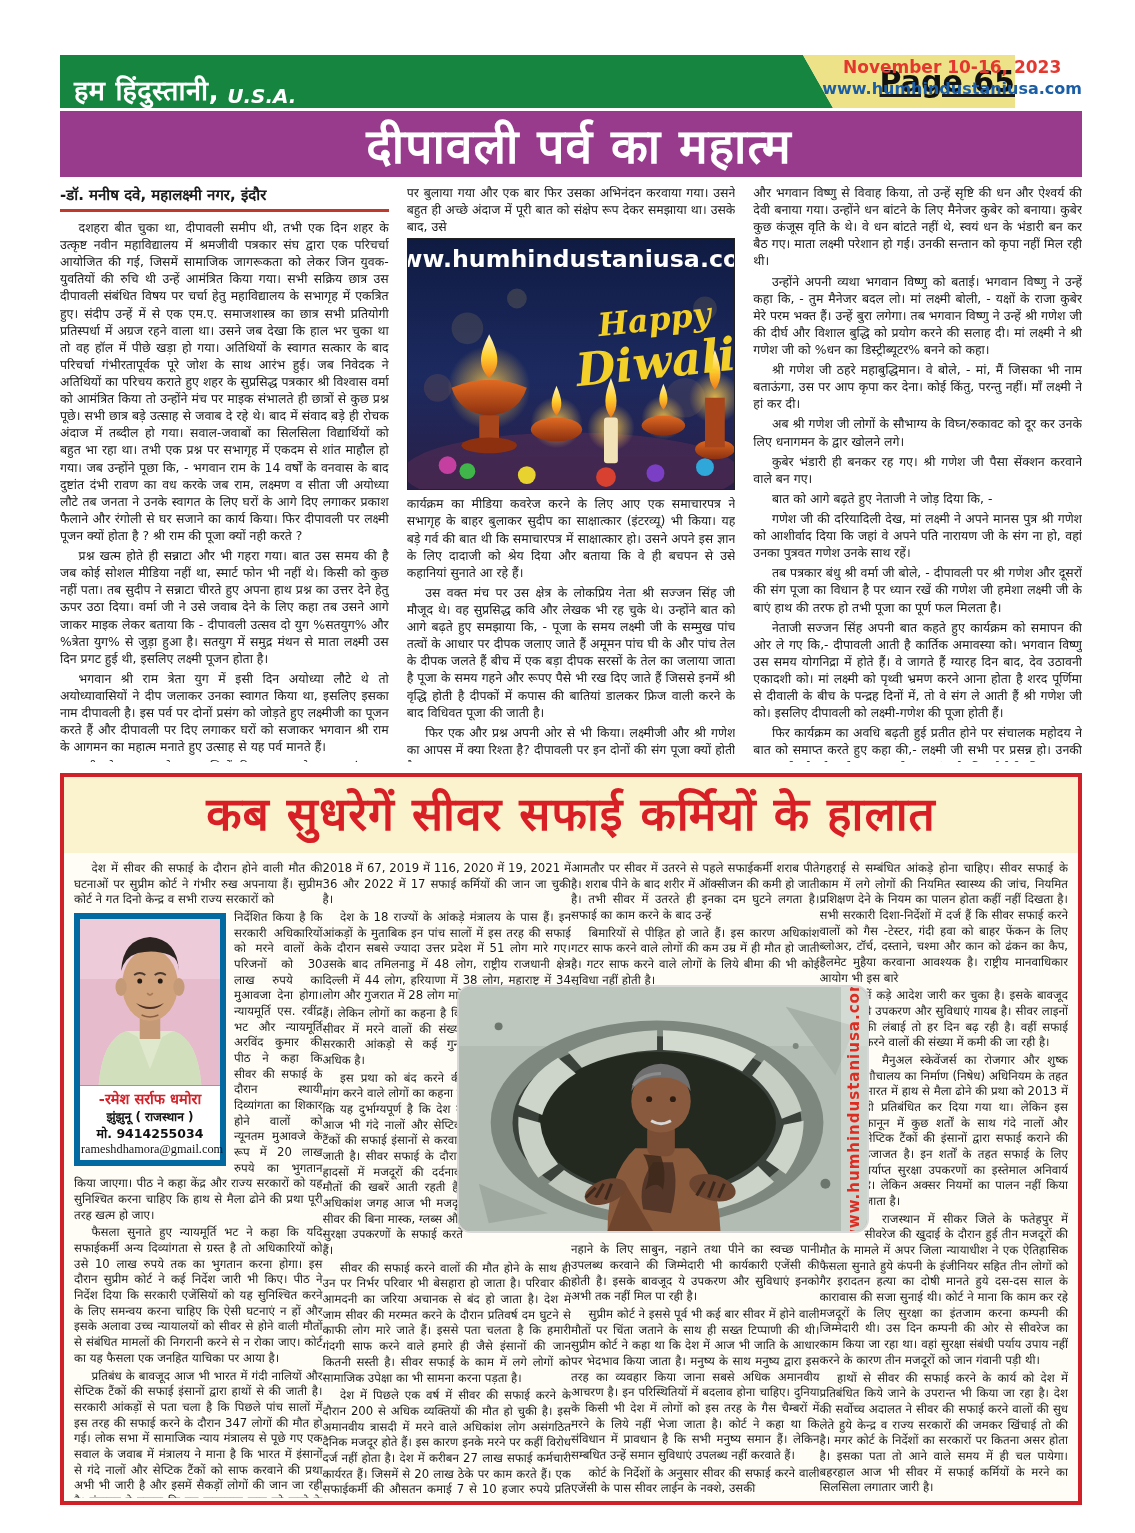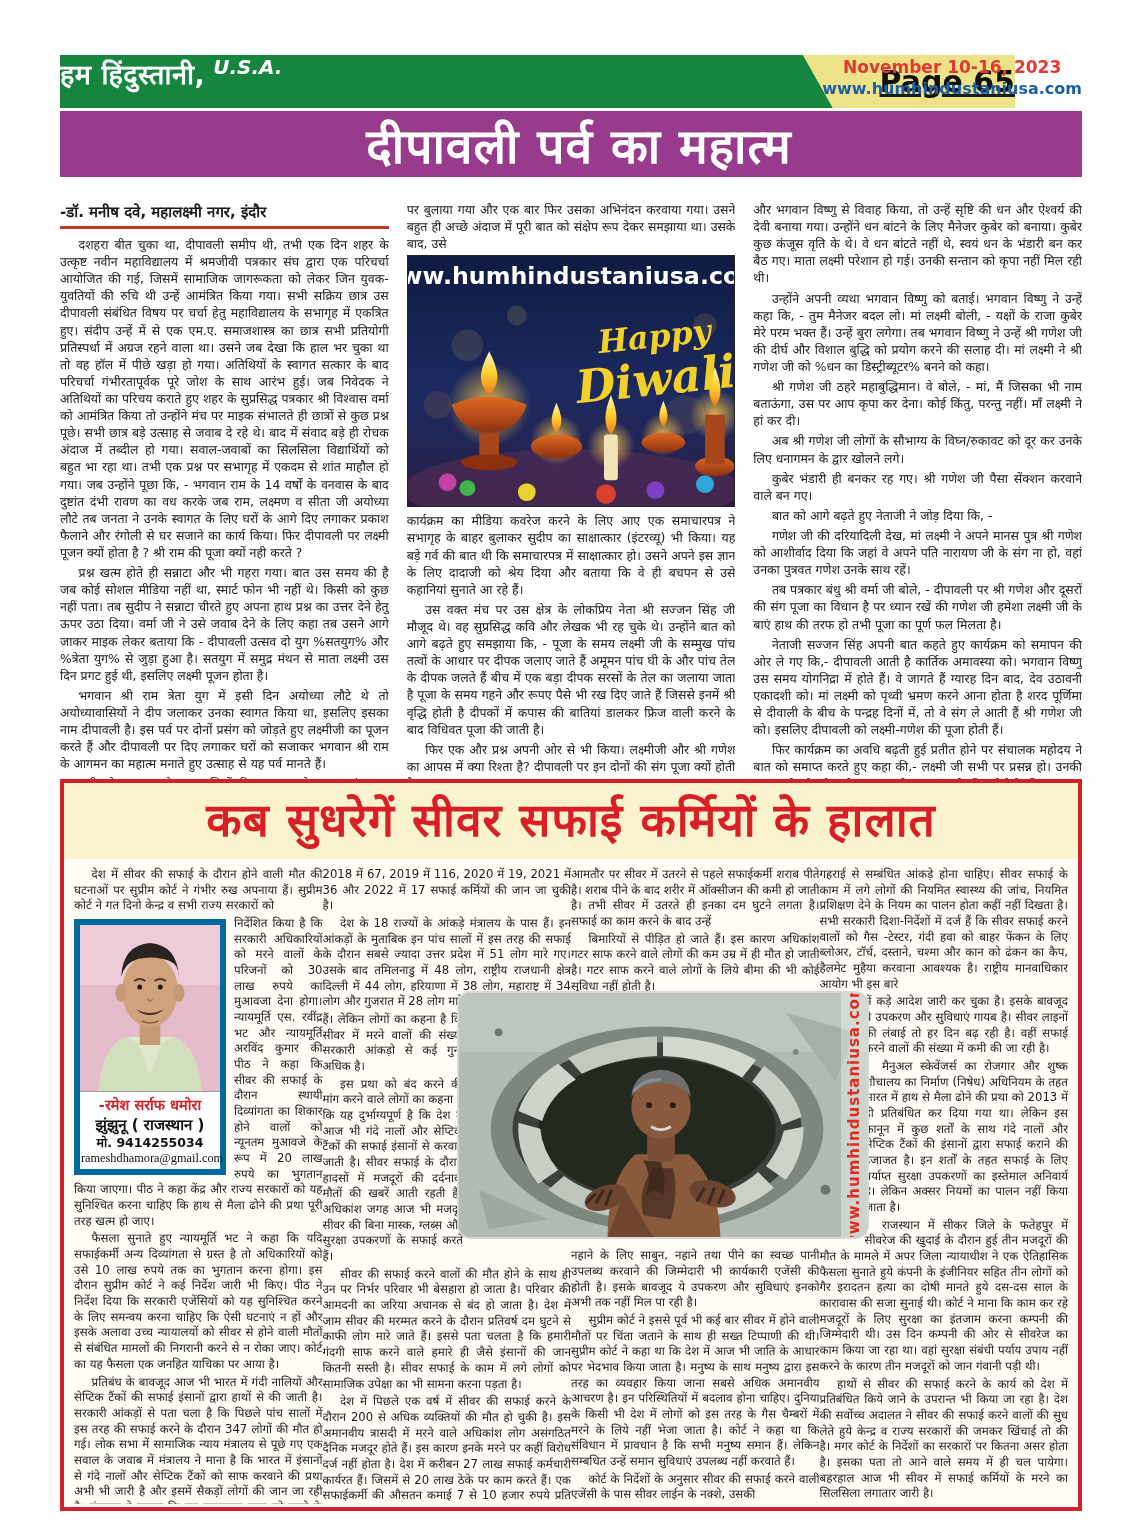--- a/index.html
+++ b/index.html
@@ -10,21 +10,21 @@
     overflow: hidden;
   }
   .inner { position: absolute; left: 60px; top: 55px; width: 1022px; }
 
   
   .topbar { position: relative; height: 53px; }
   .masthead-band {
     position: absolute; left: 0; top: 0; width: 780px; height: 100%;
     background: #168540;
     clip-path: polygon(0 0, 743px 0, 773px 100%, 0 100%);
-    display: flex; align-items: flex-start; 
+    display: flex; align-items: flex-end; padding-left: 14px;
   }
   .masthead-text { color:#fff; font-weight: bold; font-size: 27px; letter-spacing: .5px; }
   .masthead-usa { color:#fff; font-weight: bold; font-style: italic; font-size: 20px; margin-left: 8px; }
   .pagelabel-band {
     position: absolute; left: 690px; top: 0; width: 265px; height: 100%;
     background: #eee289;
     clip-path: polygon(53px 0, 100% 0, 100% 100%, 83px 100%);
     display: flex; align-items: center; justify-content: flex-end; text-decoration: underline;
   }
   .pagelabel-text { font-size: 30px; font-weight: bold; color:#111; padding-left: 60px; }
@@ -33,49 +33,49 @@
   .issue-site { color: #1b5ea6; font-weight: bold; font-size: 16px; margin-top: 2px; }
 
   
   .headline1-band {
     margin-top: 3px; background: #993b8d; height: 66px;
     display: flex; align-items: center; justify-content: center; padding-left: 16px;
   }
   .headline1-text { color: #fff; font-size: 48px; font-weight: bold; letter-spacing: 1px; }
 
   
-  .article1 { display: flex; gap: 18px; margin-top: 24px; height: 578px; overflow: hidden; }
+  .article1 { display: flex; gap: 18px; margin-top: 7px; height: 578px; overflow: hidden; }
   .article1 .col { flex: 1 1 0; overflow: hidden; }
   .byline { font-weight: bold; font-size: 15px; color:#1a1a1a; }
   .red-rule { border: none; height: 3px; background: #bf3a2b; margin: 5px 0 7px; }
 
   .para { text-align: justify; font-size: 12.4px; line-height: 1.38; margin-bottom: 3px; text-indent: 1.5em; }
   .cont .para:first-child { text-indent: 0; }
 
   .diwali-figure { width: 100%; height: 252px; margin: 3px 0 5px; border: 1px solid #222; overflow: hidden; }
   .diwali-figure svg { display:block; width:100%; height:100%; }
 
   
-  .article2-box { border: 4px solid #cf2127; background: #fff; }
+  .article2-box { margin-top: 11px; border: 4px solid #cf2127; background: #fff; }
   .headline2 {
     background: #fbf3cd; color: #d81f26; text-align: center;
     font-size: 46px; font-weight: bold; padding: 4px 0 10px; letter-spacing: 1px;
   }
   .article2-body {
     position: relative; display: flex; padding: 8px 10px 3px;
     height: 648px; overflow: hidden; background:#fffdf6;
   }
   .col2 { flex: 1 1 0; overflow: hidden; }
   .col2 .para { font-size: 11.7px; line-height: 1.34; margin-bottom: 2px; }
 
   .author-figure { float: left; width: 152px; margin: 3px 8px 3px 0; border: 6px solid #0369a1; background: #fff; }
   .author-figure svg { display:block; width:100%; height:166px; }
   .author-caption { text-align:center; padding: 2px 1px 3px; border-top: 1px solid #999; }
   .cap-name { color:#d42028; font-weight:bold; font-size: 14.5px; }
-  .cap-loc { font-weight:bold; font-size: 15px; color:#111; }
+  .cap-loc { font-weight:bold; font-size: 12px; color:#111; }
   .cap-phone { font-weight:bold; font-size: 12.5px; color:#111; }
   .cap-email { font-size: 12.3px; color:#111; font-family: "Liberation Serif", serif; }
 
   .wrap-spacer { float: right; width: 103px; height: 252px; margin-left: 5px; }
   .block-spacer { height: 252px; }
   .spacer-left { float: left; width: 40px; height: 250px; margin-right: 5px; }
 
   .sewer-photo {
     position: absolute; left: 393px; top: 132px; width: 412px; height: 248px;
     border-radius: 14px; overflow: hidden; border: 2px solid #d8d8d8; z-index: 5;

